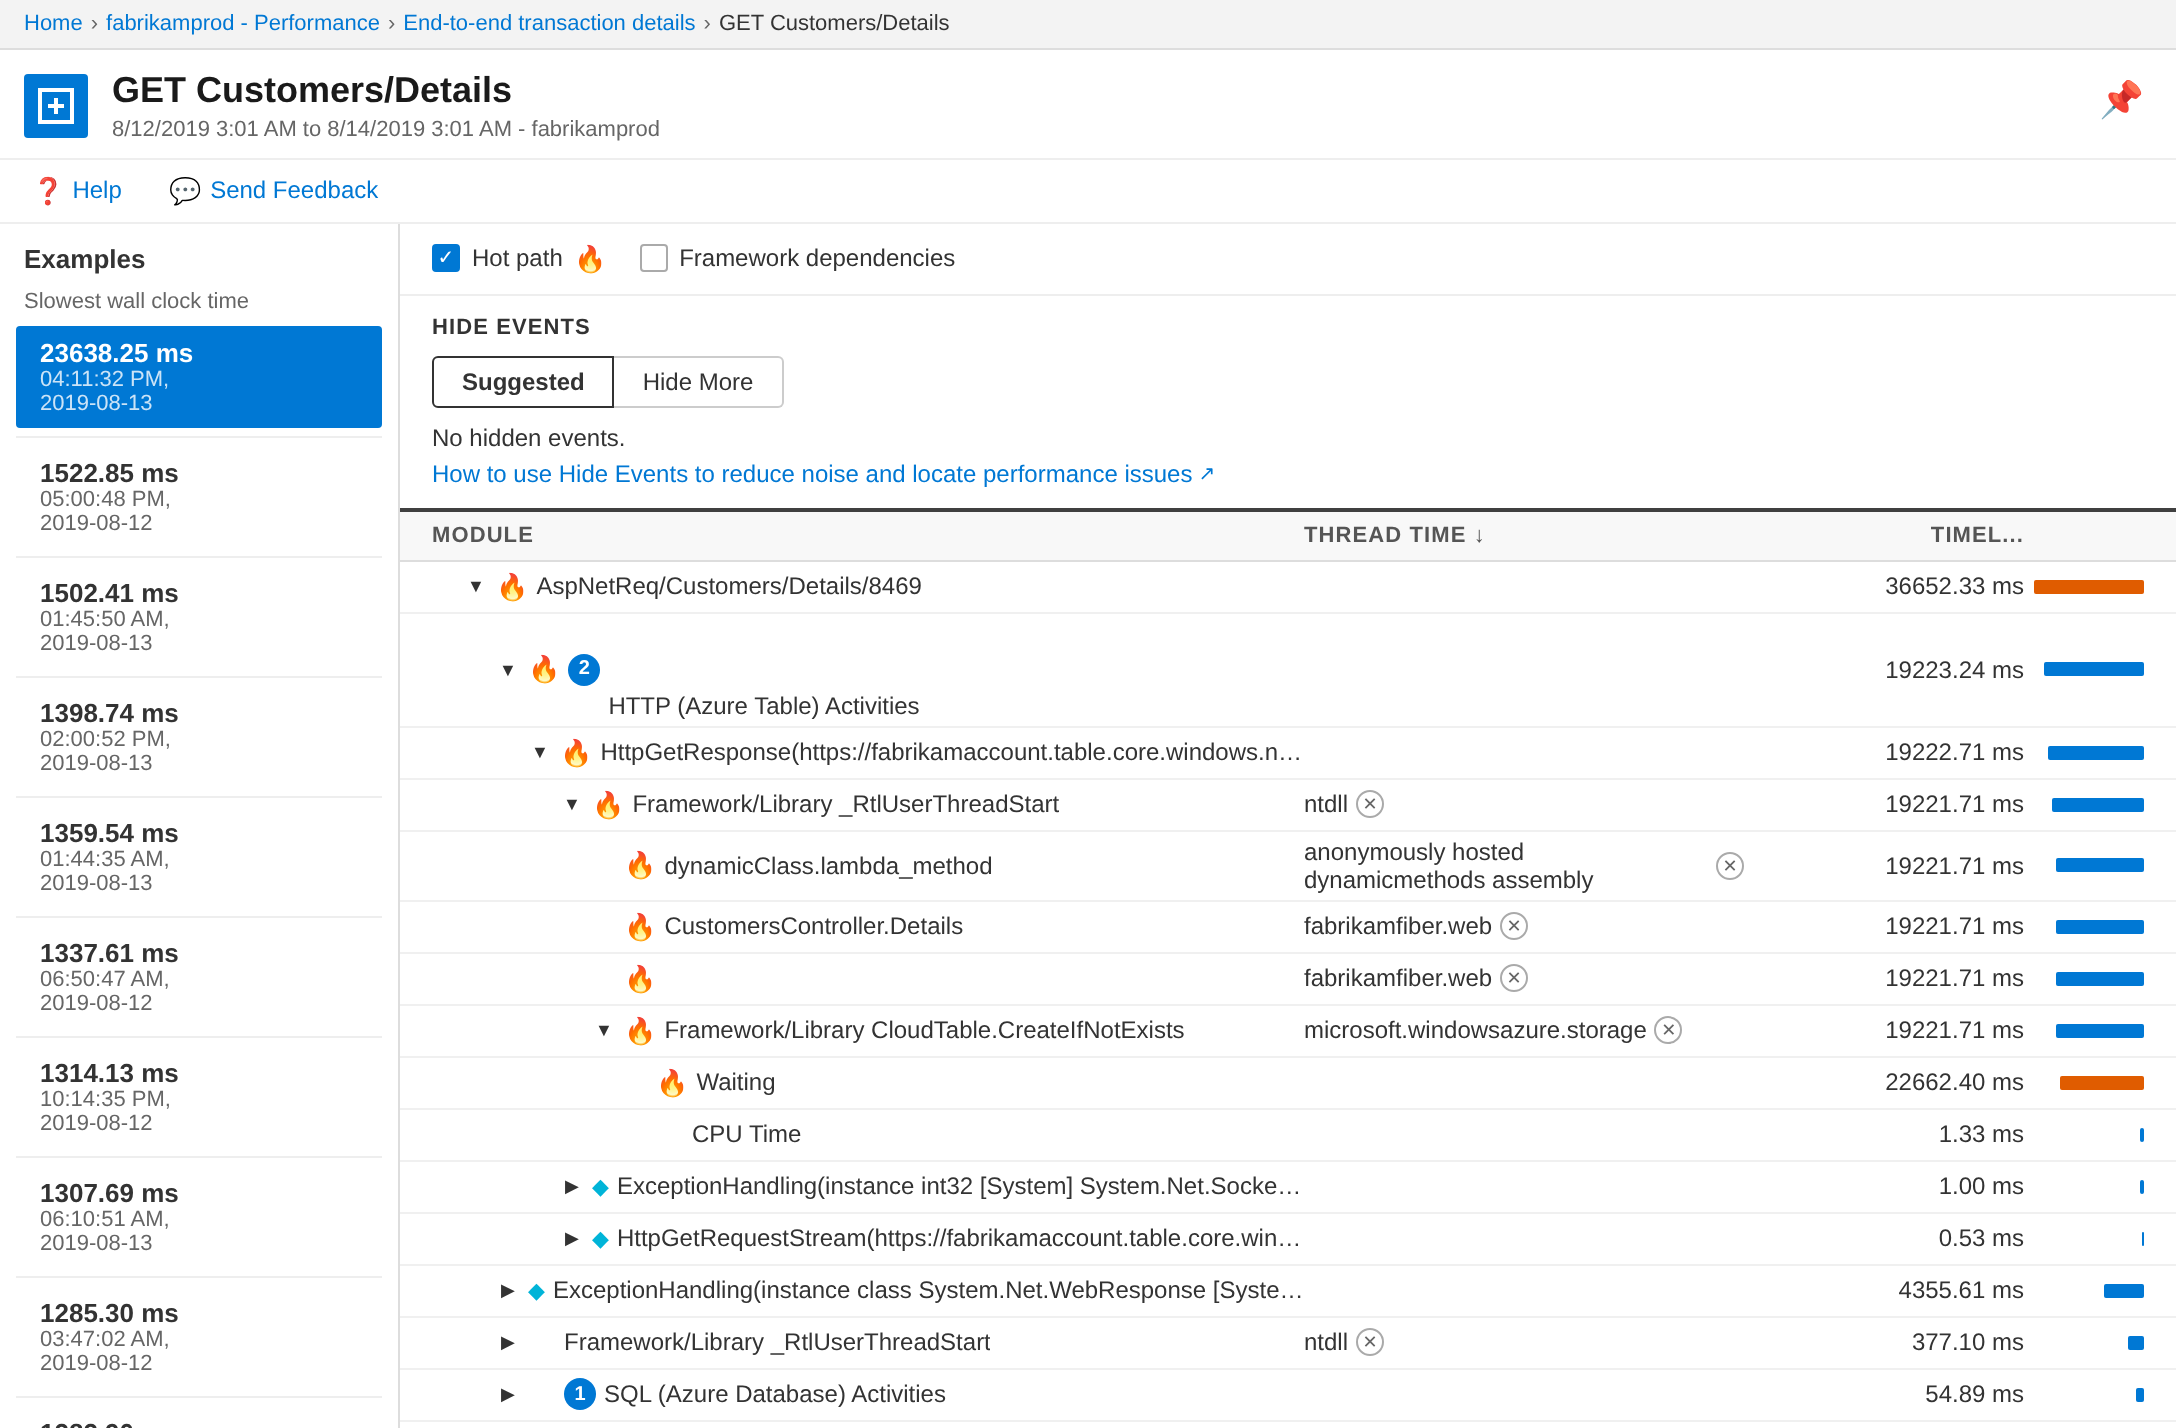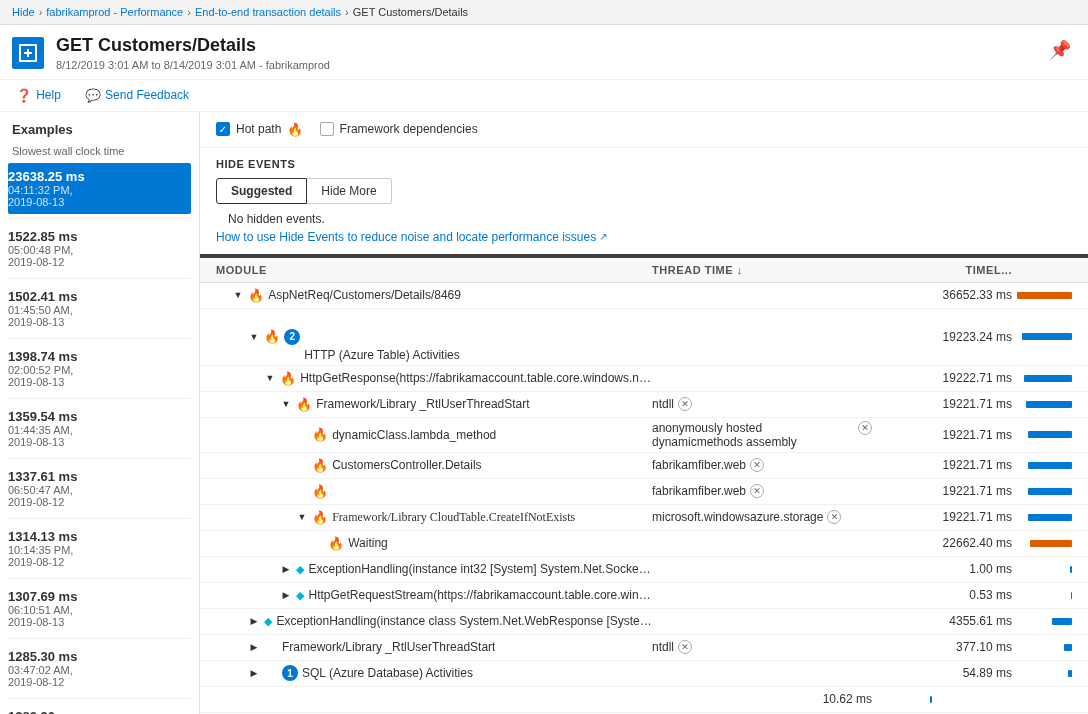--- a/index.html
+++ b/index.html
@@ -22,69 +22,69 @@
     .toolbar { padding: 6px 12px; display: flex; align-items: center; gap: 16px; border-bottom: 1px solid #eee; }
     .toolbar-btn { display: flex; align-items: center; gap: 4px; color: #0078d4; text-decoration: none; font-size: 12px; cursor: pointer; background: none; border: none; padding: 2px 4px; }
 
     
     .main-layout { display: flex; height: calc(714px - 95px); overflow: hidden; }
 
     
     .sidebar { width: 200px; border-right: 1px solid #ddd; overflow-y: auto; padding: 10px 8px; flex-shrink: 0; }
     .sidebar-title { font-size: 13px; font-weight: 600; color: #333; margin-bottom: 8px; padding: 0 4px; }
     .sidebar-section-title { font-size: 11px; color: #666; margin-bottom: 6px; padding: 0 4px; }
-    .sidebar-item { padding: 6px 0; cursor: pointer; border-radius: 2px; }
+    .sidebar-item { padding: 6px 12px; cursor: pointer; border-radius: 2px; }
     .sidebar-item.active { background: #0078d4; color: white; }
     .sidebar-item .time { font-size: 13px; font-weight: 600; display: block; }
     .sidebar-item .date { font-size: 11px; display: block; }
     .sidebar-item.active .date { color: #cce4f7; }
     .sidebar-item .date { color: #666; }
     .sidebar-divider { border: none; border-top: 1px solid #eee; margin: 4px 0; }
 
     
     .content { flex: 1; overflow-y: auto; overflow-x: hidden; }
     .controls { padding: 10px 16px; display: flex; align-items: center; gap: 16px; border-bottom: 1px solid #eee; flex-wrap: wrap; }
     .checkbox-label { display: flex; align-items: center; gap: 6px; cursor: pointer; font-size: 12px; }
     .checkbox-blue { width: 14px; height: 14px; background: #0078d4; border: 1px solid #0078d4; display: flex; align-items: center; justify-content: center; color: white; font-size: 10px; border-radius: 2px; }
     .checkbox-empty { width: 14px; height: 14px; background: white; border: 1px solid #aaa; border-radius: 2px; }
     .flame-icon { color: #e05c00; font-size: 13px; }
-    .hide-events-section { padding: 10px 16px; border-bottom: 4px solid #404040; }
+    .hide-events-section { padding: 10px 16px; border-bottom: 2px solid #404040; }
     .hide-events-label { font-size: 11px; font-weight: 600; color: #333; letter-spacing: 0.05em; text-transform: uppercase; margin-bottom: 8px; }
     .btn-group { display: flex; gap: 0; }
     .btn { padding: 5px 14px; font-size: 12px; border: 1px solid #ccc; background: white; cursor: pointer; color: #333; }
     .btn:first-child { border-radius: 3px 0 0 3px; }
     .btn:last-child { border-radius: 0 3px 3px 0; border-left: none; }
     .btn.active { background: #fff; border-color: #333; font-weight: 600; }
-    .no-events { font-size: 12px; color: #333; margin: 8px 0 4px 12px; }
+    .no-events { font-size: 12px; color: #333; margin: 8px 0 4px 0; }
     .how-to-link { font-size: 12px; color: #0078d4; text-decoration: none; cursor: pointer; display: inline-flex; align-items: center; gap: 3px; }
 
     
     .events-section { padding: 0; }
     .events-header { display: grid; grid-template-columns: 1fr 220px 140px 60px; padding: 6px 16px; background: #f8f8f8; border-bottom: 1px solid #ddd; font-size: 11px; font-weight: 600; color: #555; letter-spacing: 0.05em; text-transform: uppercase; align-items: center; }
 
     .event-row { display: grid; grid-template-columns: 1fr 220px 140px 60px; padding: 3px 16px; border-bottom: 1px solid #f0f0f0; align-items: center; min-height: 26px; }
     .event-name { display: flex; align-items: center; gap: 4px; font-size: 12px; overflow: hidden; }
-    .event-module { font-size: 12px; color: #333; display: flex; gap: 4px; }
+    .event-module { font-size: 12px; color: #333; display: flex; align-items: center; gap: 4px; }
     .event-time { font-size: 12px; text-align: right; }
 
     .expand-btn { width: 12px; height: 12px; display: flex; align-items: center; justify-content: center; cursor: pointer; color: #333; font-size: 9px; flex-shrink: 0; }
 
     .badge { display: inline-flex; align-items: center; justify-content: center; width: 16px; height: 16px; border-radius: 50%; font-size: 10px; font-weight: 600; color: white; flex-shrink: 0; }
     .badge-blue { background: #0078d4; }
     .diamond-icon { color: #00b4d8; font-size: 11px; }
     .x-icon { display: inline-flex; width: 14px; height: 14px; border-radius: 50%; border: 1px solid #aaa; align-items: center; justify-content: center; font-size: 9px; color: #666; cursor: pointer; flex-shrink: 0; }
 
     
     .timeline-col { width: 60px; display: flex; align-items: center; justify-content: flex-end; }
   </style>
 </head>
 <body>
 
 <div class="breadcrumb">
-  <a href="#">Hide</a>
+  <a href="#">Home</a>
   <span>›</span>
   <a href="#">fabrikamprod - Performance</a>
   <span>›</span>
   <a href="#">End-to-end transaction details</a>
   <span>›</span>
   <span style="color:#333;">GET Customers/Details</span>
 </div>
 
 <div class="header">
   <div class="header-left">
@@ -308,41 +308,53 @@
             </div>
             <div class="event-time">19221.71 ms</div>
             <div class="timeline-col">
     <div style="height:7px;width:44px;background:#0078d4;border-radius:1px;"></div>
   </div>
           </div>
           <div class="event-row">
             <div class="event-name" style="padding-left:80px;">
               <span class="expand-btn">▼</span>
               <span class="flame-icon">🔥</span>
-              <span style="overflow:hidden;text-overflow:ellipsis;white-space:nowrap;font-family:Liberation Serif, serif;">Framework/Library CloudTable.CreateIfNotExists</span>
+              <span style="overflow:hidden;text-overflow:ellipsis;white-space:nowrap;">Framework/Library CloudTable.CreateIfNotExists</span>
             </div>
             <div class="event-module">
               <span>microsoft.windowsazure.storage</span>
               <span class="x-icon">✕</span>
             </div>
             <div class="event-time">19221.71 ms</div>
             <div class="timeline-col">
     <div style="height:7px;width:44px;background:#0078d4;border-radius:1px;"></div>
   </div>
           </div>
           <div class="event-row">
             <div class="event-name" style="padding-left:96px;">
               <span style="width:12px;flex-shrink:0;"></span>
               <span class="flame-icon">🔥</span>
               <span style="overflow:hidden;text-overflow:ellipsis;white-space:nowrap;">Waiting</span>
             </div>
             <div class="event-module"></div>
             <div class="event-time">22662.40 ms</div>
             <div class="timeline-col">
     <div style="height:7px;width:42px;background:#e05c00;border-radius:1px;"></div>
+  </div>
+          </div>
+          <div class="event-row">
+            <div class="event-name" style="padding-left:96px;">
+              <span style="width:12px;flex-shrink:0;"></span>
+              <span style="width:14px;flex-shrink:0;"></span>
+              <span style="overflow:hidden;text-overflow:ellipsis;white-space:nowrap;">CPU Time</span>
+            </div>
+            <div class="event-module"></div>
+            <div class="event-time">1.33 ms</div>
+            <div class="timeline-col">
+    <div style="height:7px;width:2px;background:#0078d4;border-radius:1px;"></div>
   </div>
           </div>
           <div class="event-row">
             <div class="event-name" style="padding-left:64px;">
               <span class="expand-btn">▶</span>
               <span class="diamond-icon">◆</span>
               <span style="overflow:hidden;text-overflow:ellipsis;white-space:nowrap;">ExceptionHandling(instance int32 [System] System.Net.Sockets.NetworkStream::Read(int32,in...</span>
             </div>
             <div class="event-module"></div>
             <div class="event-time">1.00 ms</div>

